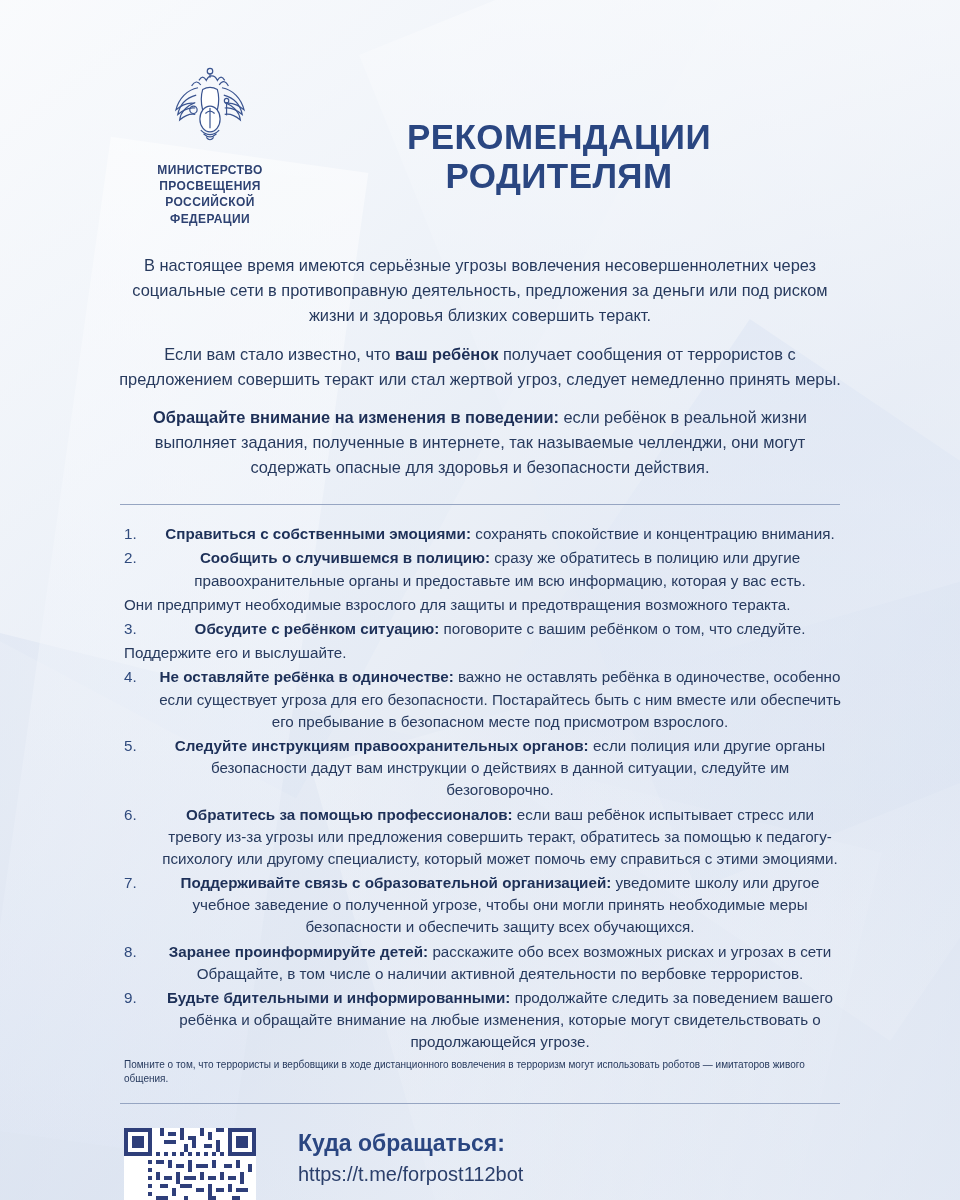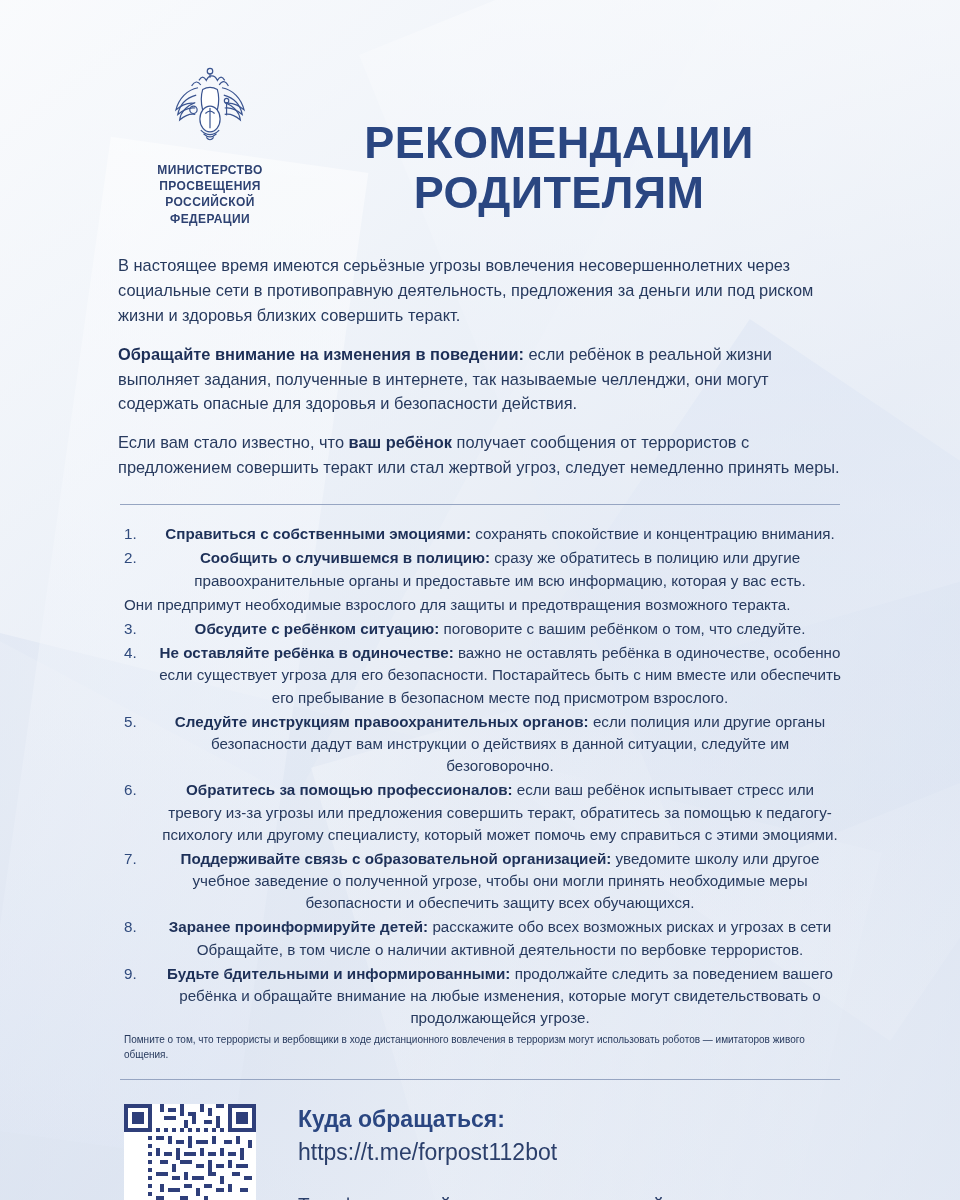--- a/index.html
+++ b/index.html
@@ -95,37 +95,37 @@
     font-size: 12px;
     line-height: 1.35;
     letter-spacing: 0.4px;
     color: #2e4272;
     font-weight: bold;
     text-transform: uppercase;
   }
   .title {
     flex: 1;
     margin-top: 62px;
-    font-size: 45px;
+    font-size: 35px;
     line-height: 1.1;
     font-weight: bold;
     color: #2a4681;
     letter-spacing: 0.4px;
     text-align: center;
     padding-right: 18px;
   }
 
   
   .intro {
     margin-top: 26px;
     font-size: 16.4px;
     line-height: 1.52;
     color: #273a5e;
   }
-  .intro p { margin: 0 0 14px 0; }
+  .intro p { margin: 0 0 14px 0; text-align: center; }
   .intro p:last-child { margin-bottom: 0; }
   .intro b { font-weight: bold; color: #1d2f57; }
 
   .rule {
     height: 1px;
     background: #96a5c2;
     margin: 24px 2px 18px 2px;
   }
 
   
@@ -179,21 +179,21 @@
     padding-left: 34px;
     padding-top: 4px;
   }
   .contact-title {
     font-size: 23px;
     font-weight: bold;
     color: #2a4681;
     margin-bottom: 6px;
   }
   .contact-link {
-    font-size: 23px;
+    font-size: 20px;
     color: #2b3f6b;
     margin-bottom: 26px;
     text-decoration: none;
     display: block;
   }
   .hotline {
     font-size: 19px;
     line-height: 1.32;
     color: #2b3f6b;
   }
@@ -250,25 +250,25 @@
           <div>МИНИСТЕРСТВО ПРОСВЕЩЕНИЯ</div>
           <div>РОССИЙСКОЙ ФЕДЕРАЦИИ</div>
         </div>
       </div>
       <div class="title">РЕКОМЕНДАЦИИ РОДИТЕЛЯМ</div>
     </div>
 
     <div class="intro">
       <p>В настоящее время имеются серьёзные угрозы вовлечения несовершеннолетних через социальные сети в противоправную деятельность, предложения за деньги или под риском жизни и здоровья близких совершить теракт.</p>
       <p>
+        <span>Если вам стало известно, что </span><b>ваш ребёнок</b><span> получает сообщения от террористов с предложением совершить теракт или стал жертвой угроз, следует немедленно принять меры.</span>
+      </p>
+      <p>
         <b>Обращайте внимание на изменения в поведении:</b><span> если ребёнок в реальной жизни выполняет задания, полученные в интернете, так называемые челленджи, они могут содержать опасные для здоровья и безопасности действия.</span>
       </p>
-      <p>
-        <span>Если вам стало известно, что </span><b>ваш ребёнок</b><span> получает сообщения от террористов с предложением совершить теракт или стал жертвой угроз, следует немедленно принять меры.</span>
-      </p>
     </div>
 
     <div class="rule"></div>
 
     <div class="list">
 
       <div class="item">
         <div class="num">1.</div>
         <div class="itext">
           <b>Справиться с собственными эмоциями:</b><span> сохранять спокойствие и концентрацию внимания.</span>
@@ -282,20 +282,21 @@
         </div>
       </div>
       <div class="plain">Они предпримут необходимые взрослого для защиты и предотвращения возможного теракта.</div>
 
       <div class="item">
         <div class="num">3.</div>
         <div class="itext">
           <b>Обсудите с ребёнком ситуацию:</b><span> поговорите с вашим ребёнком о том, что следуйте.</span>
         </div>
       </div>
+      <div class="plain">Поддержите его и выслушайте.</div>
 
       <div class="item">
         <div class="num">4.</div>
         <div class="itext">
           <b>Не оставляйте ребёнка в одиночестве:</b><span> важно не оставлять ребёнка в одиночестве, особенно если существует угроза для его безопасности. Постарайтесь быть с ним вместе или обеспечить его пребывание в безопасном месте под присмотром взрослого.</span>
         </div>
       </div>
 
       <div class="item">
         <div class="num">5.</div>

